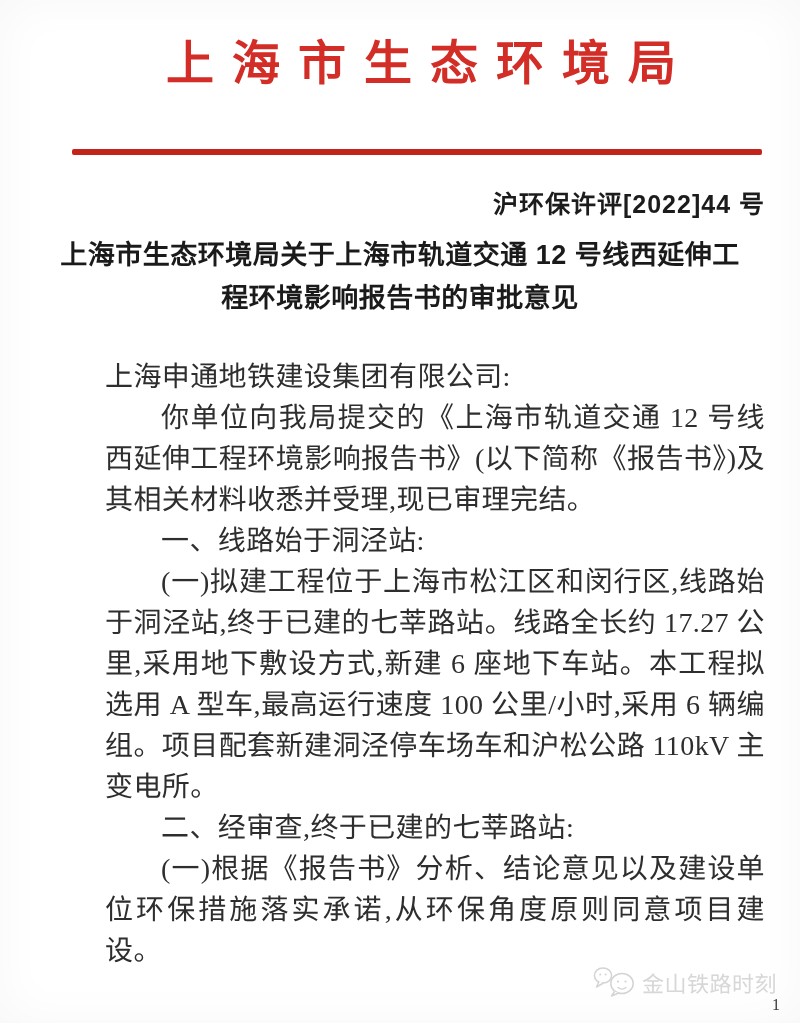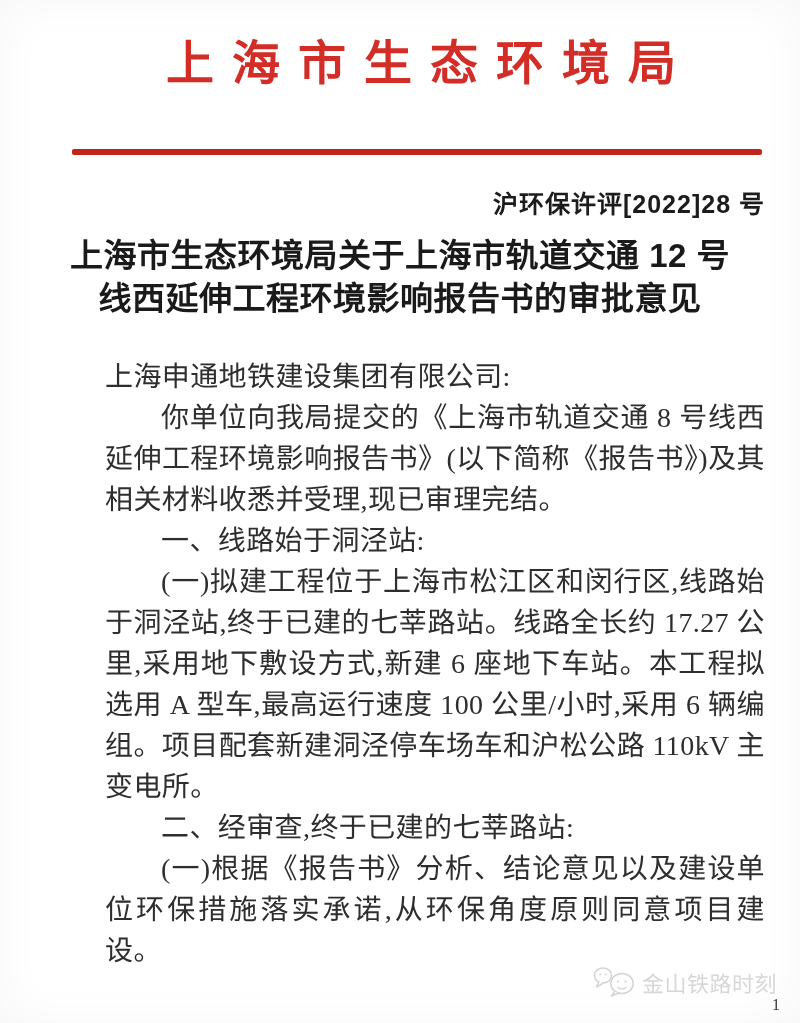--- a/index.html
+++ b/index.html
@@ -58,21 +58,21 @@
   }
 
   .doc-title {
     position: absolute;
     top: 234px;
     left: 60px;
     width: 680px;
     margin: 0;
     text-align: center;
     font-family: "Liberation Sans", "DejaVu Sans", sans-serif;
-    font-size: 33px;
+    font-size: 27px;
     font-weight: 700;
     line-height: 43px;
     letter-spacing: 0.5px;
     color: #1a1a1a;
   }
 
   .doc-body {
     position: absolute;
     top: 356px;
     left: 105px;
@@ -123,27 +123,27 @@
 </style>
 </head>
 <body>
 
 <div class="page">
 
   <h1 class="agency-title">上海市生态环境局</h1>
 
   <div class="red-rule"></div>
 
-  <p class="doc-number">沪环保许评[2022]28 号</p>
+  <p class="doc-number">沪环保许评[2022]44 号</p>
 
   <h2 class="doc-title">上海市生态环境局关于上海市轨道交通 12 号线西延伸工程环境影响报告书的审批意见</h2>
 
   <div class="doc-body">
     <p class="salutation">上海申通地铁建设集团有限公司:</p>
-    <p class="indent">你单位向我局提交的《上海市轨道交通 8 号线西延伸工程环境影响报告书》(以下简称《报告书》)及其相关材料收悉并受理,现已审理完结。</p>
+    <p class="indent">你单位向我局提交的《上海市轨道交通 12 号线西延伸工程环境影响报告书》(以下简称《报告书》)及其相关材料收悉并受理,现已审理完结。</p>
     <p class="indent">一、线路始于洞泾站:</p>
     <p class="indent">(一)拟建工程位于上海市松江区和闵行区,线路始于洞泾站,终于已建的七莘路站。线路全长约 17.27 公里,采用地下敷设方式,新建 6 座地下车站。本工程拟选用 A 型车,最高运行速度 100 公里/小时,采用 6 辆编组。项目配套新建洞泾停车场车和沪松公路 110kV 主变电所。</p>
     <p class="indent">二、经审查,终于已建的七莘路站:</p>
     <p class="indent">(一)根据《报告书》分析、结论意见以及建设单位环保措施落实承诺,从环保角度原则同意项目建设。</p>
   </div>
 
   <div class="watermark">
     <span>
       <svg width="46" height="32" viewBox="0 0 46 32" fill="none" xmlns="http://www.w3.org/2000/svg">
         <ellipse cx="11" cy="9.5" rx="8.6" ry="7.6" stroke="#d4d4d4" stroke-width="1.5" fill="none"></ellipse>

